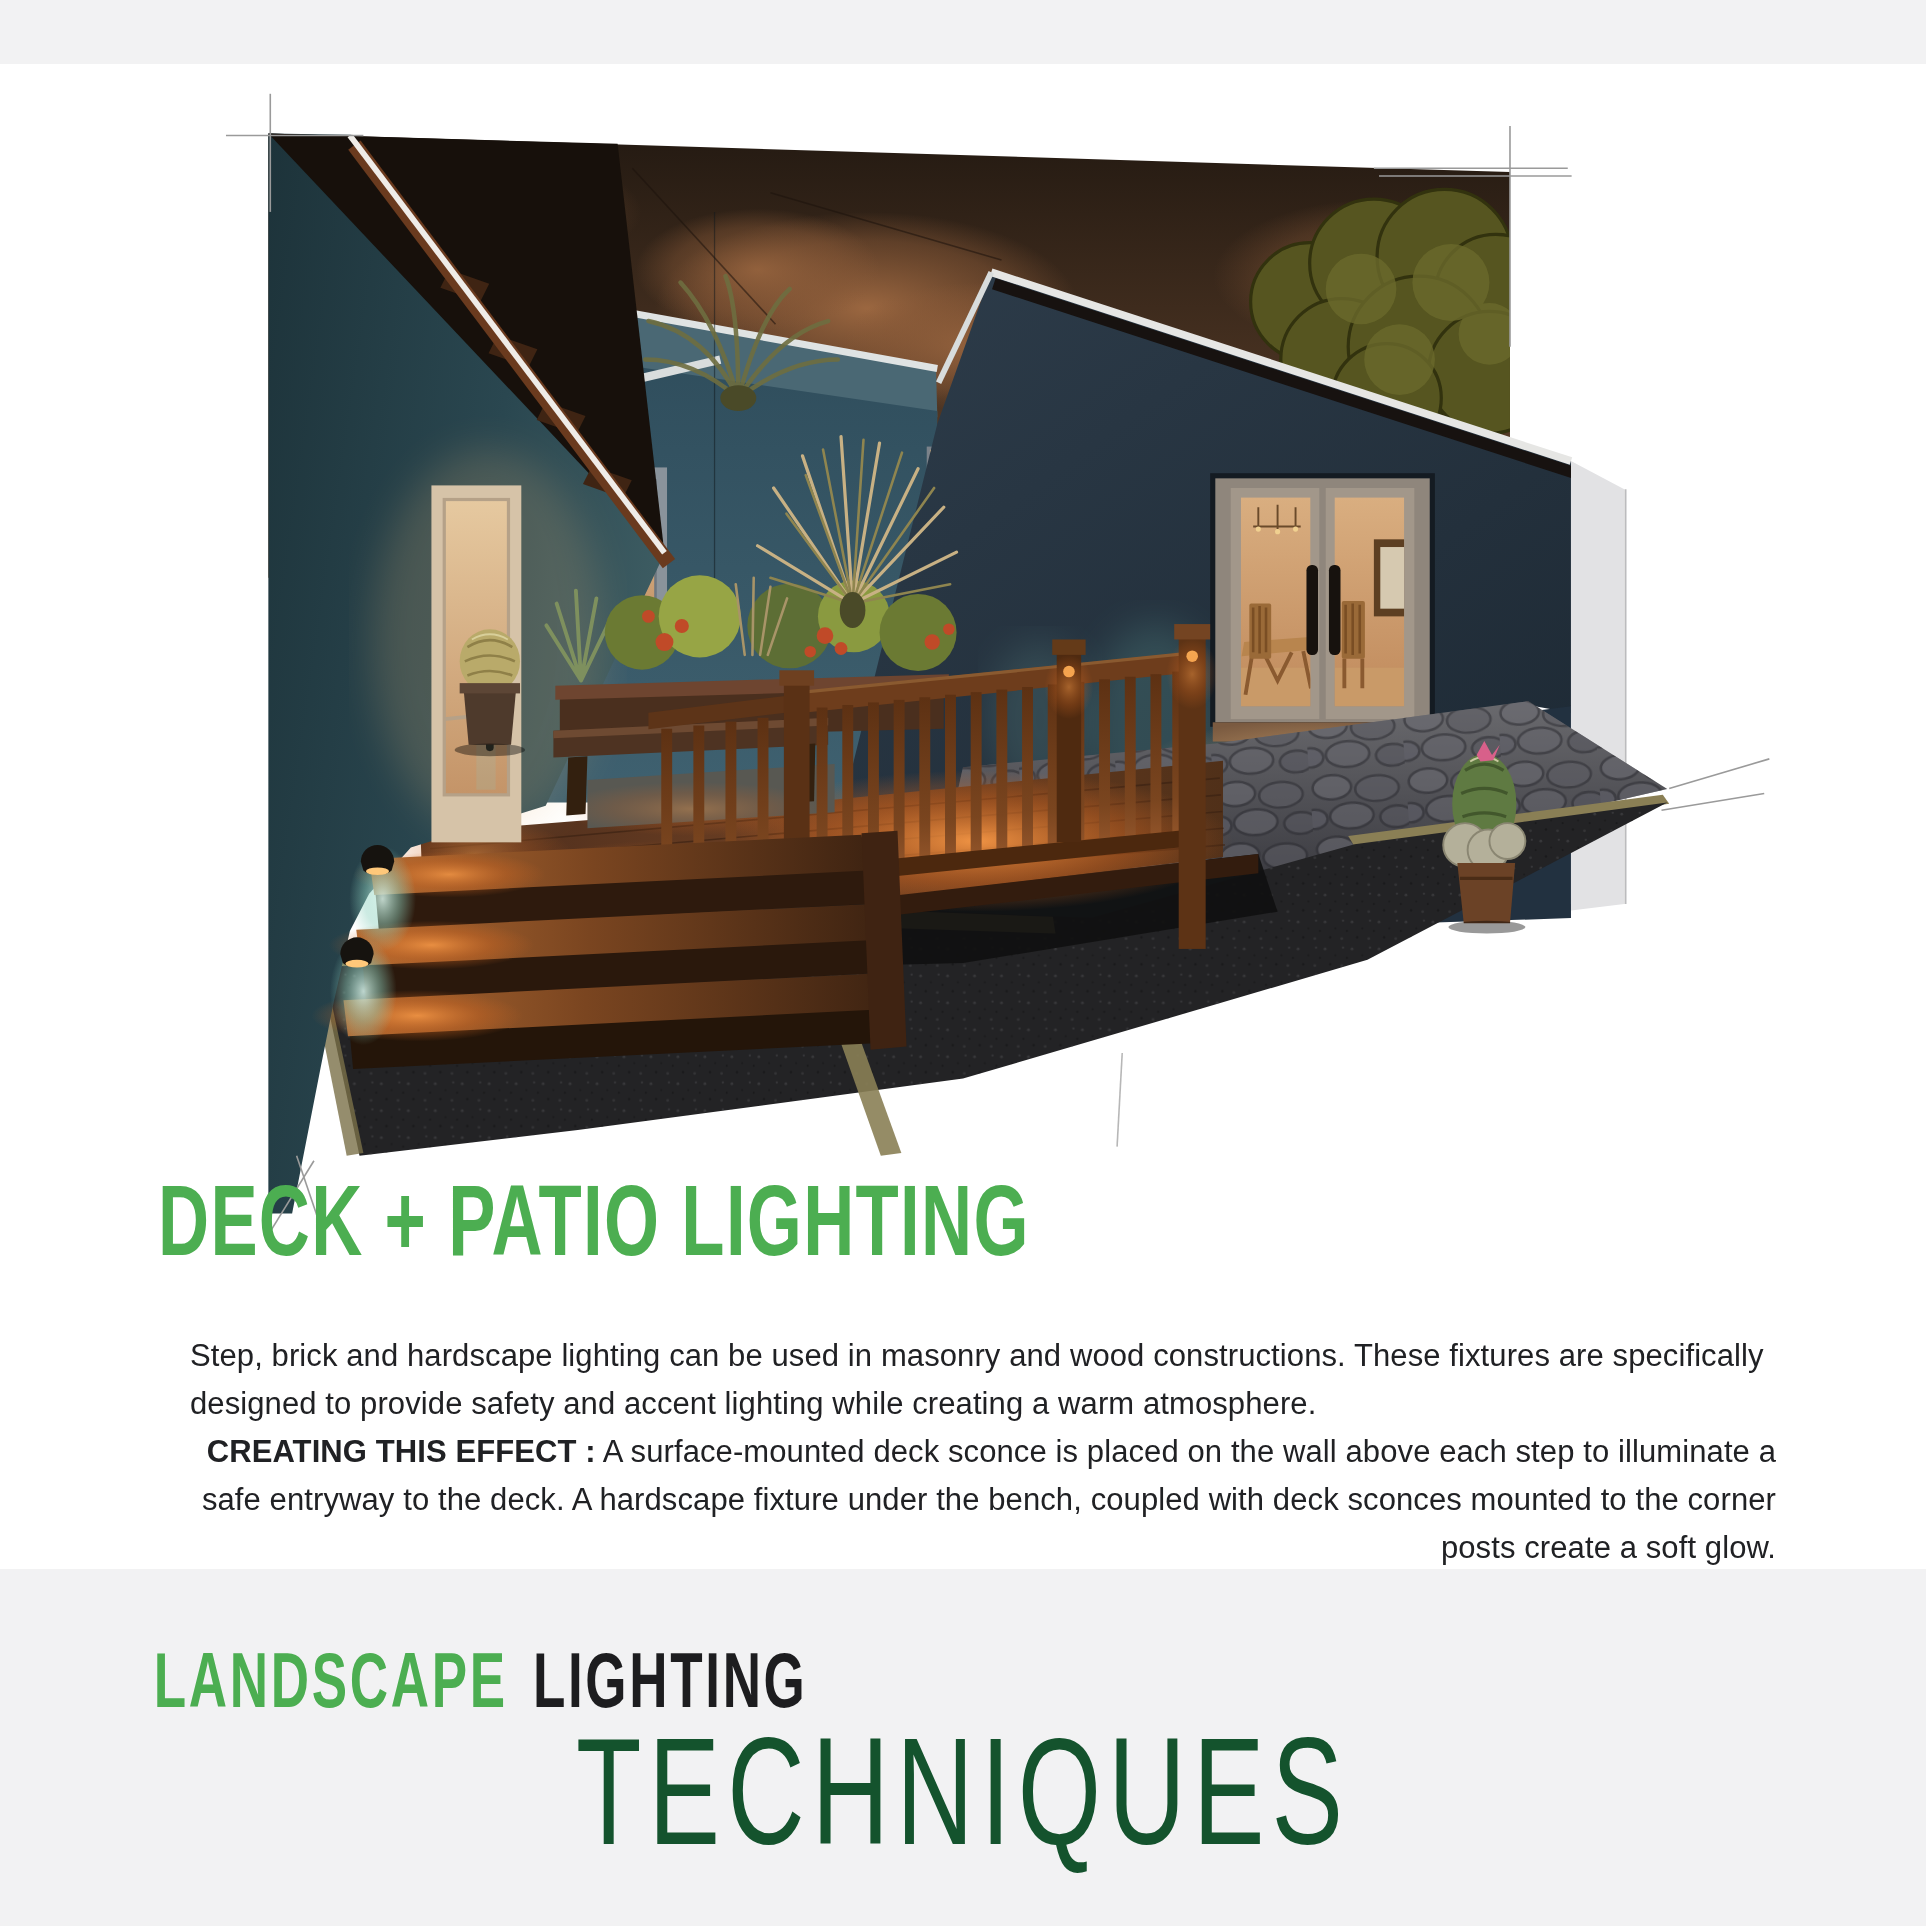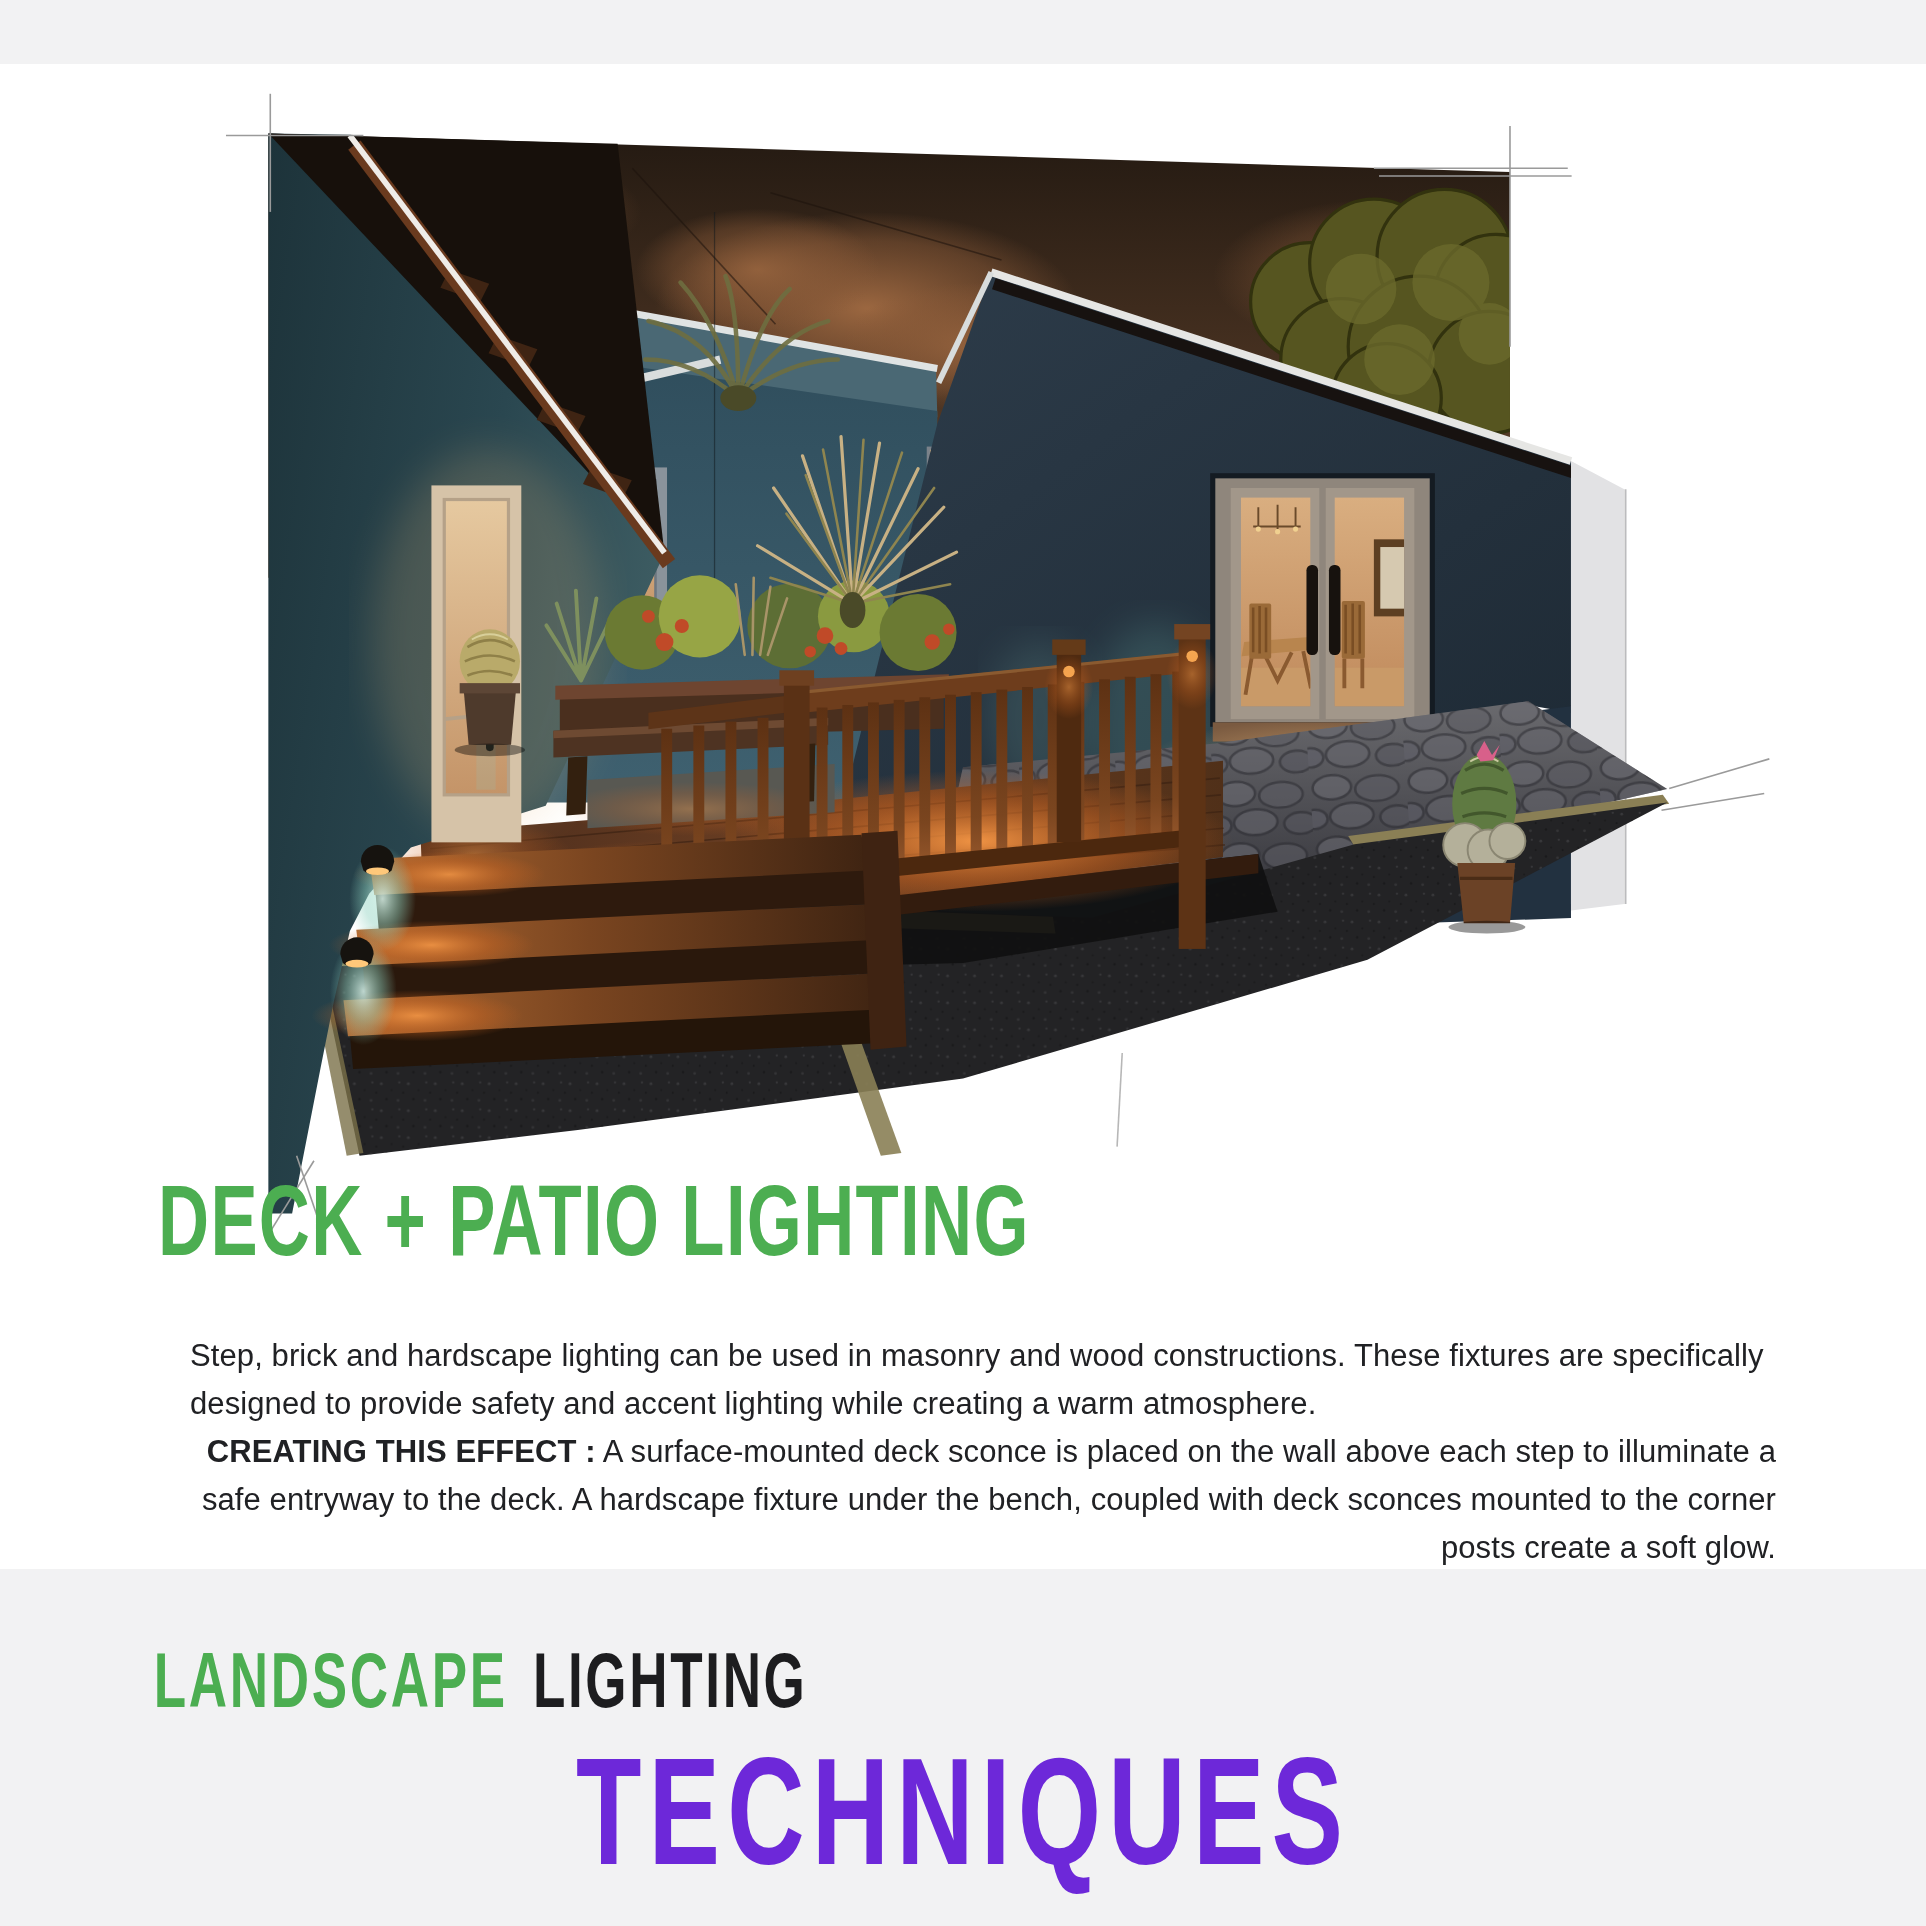--- a/index.html
+++ b/index.html
@@ -16,21 +16,21 @@
         color:#202124;letter-spacing:0.1px;}
   .para b{font-weight:700;}
   #para-intro{top:1301px;margin-left:32px;}
   #para-effect{top:1397px;text-align:right;}
   .footer-line1{position:absolute;left:0;top:1635px;width:1926px;text-align:left;
                 font-size:78px;font-weight:700;white-space:nowrap;}
   .footer-line1 .inner{display:inline-block;transform:scaleX(.68);transform-origin:50% 50%;letter-spacing:3.9px;}
   .footer-line1 .accent{color:#4cae51;margin-right:37px;}
   .footer-line1 .rest{color:#1d1d1f;}
   .footer-line2{position:absolute;left:0;top:1703px;width:1926px;text-align:center;
-                font-size:153px;font-weight:700;color:#6d28d9;white-space:nowrap;margin-top:20px;}
+                font-size:153px;font-weight:400;color:#14532d;white-space:nowrap;}
   .footer-line2 .inner{display:inline-block;transform:scaleX(.70);transform-origin:50% 50%;letter-spacing:10.3px;}
 </style>
 </head>
 <body>
 
 <div id="canvas">
 
   <div class="band band-top"></div>
 
   <svg id="hero" width="1926" height="1252" viewBox="0 0 3000 1950" aria-hidden="true">

